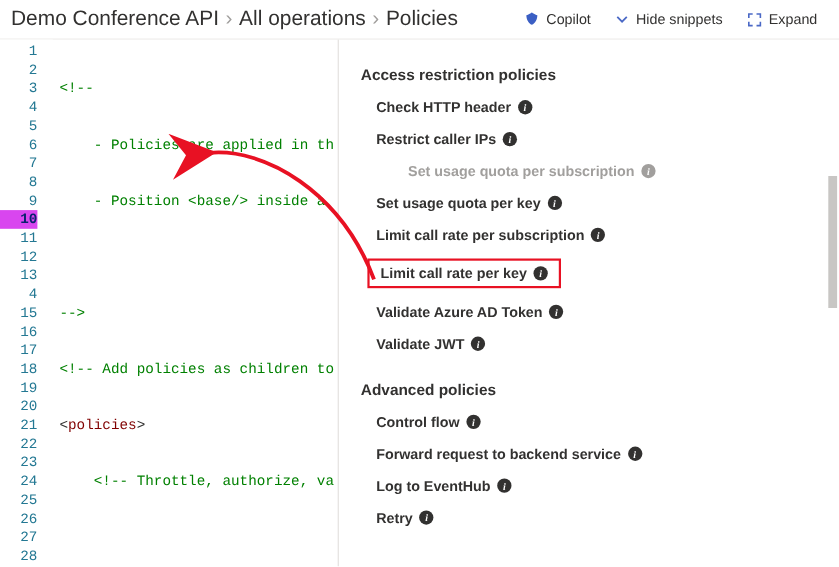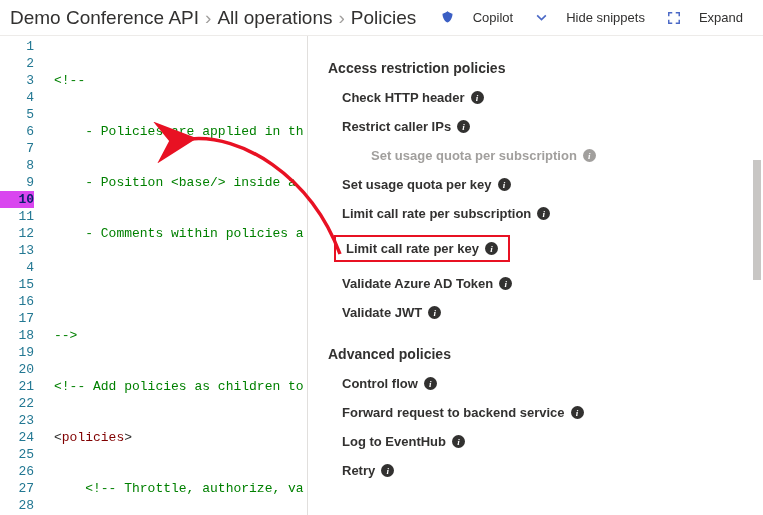--- a/index.html
+++ b/index.html
@@ -2,21 +2,21 @@
 <html><head>
 <meta charset="utf-8">
 <style>
   * { margin: 0; padding: 0; box-sizing: border-box; }
   body { font-family: "Segoe UI", Arial, sans-serif; font-size: 13px; color: #323130; background: #fff; width: 763px; height: 515px; overflow: hidden; position: relative; }
   .topbar { display: flex; align-items: center; height: 36px; padding: 0 10px; border-bottom: 1px solid #edebe9; }
   .breadcrumb { display: flex; align-items: center; gap: 6px; font-size: 19px; color: #605e5c; }
   .breadcrumb .crumb { color: #323130; }
   .breadcrumb .sep { color: #a19f9d; }
   .topbar-actions { margin-left: auto; display: flex; align-items: center; gap: 22px; padding-right: 10px; }
-  .tb-action { display: flex; align-items: center; gap: 18px; cursor: pointer; color: #323130; font-size: 13px; }
+  .tb-action { display: flex; align-items: center; gap: 6px; cursor: pointer; color: #323130; font-size: 13px; }
   .glyph { display: inline-flex; align-items: center; justify-content: center; }
 
   .main { display: flex; height: calc(515px - 36px); }
   .editor-pane { display: flex; width: 308px; border-right: 1px solid #e1dfdd; font-family: Consolas, "Courier New", monospace; font-size: 13px; line-height: 17px; }
   .gutter { width: 48px; background: #fff; text-align: right; color: #237893; padding: 2px 14px 0 0; user-select: none; }
   .gutter div { height: 17px; }
   .gutter .hl { background: #d946ef; color: #0b216f; font-weight: 600; }
   .code { flex: 1; padding: 2px 0 0 6px; white-space: pre; overflow: hidden; }
   .code div { height: 17px; }
   .c-comment { color: #008000; }
@@ -106,21 +106,20 @@
         <div>24</div>
         <div>25</div>
         <div>26</div>
         <div>27</div>
         <div>28</div>
     </div>
     <div class="code">
       <div><span class="c-comment">&lt;!--</span></div>
       <div><span class="c-comment">    - Policies are applied in th</span></div>
       <div><span class="c-comment">    - Position &lt;base/&gt; inside a </span></div>
-      <div><span class="c-comment">    - Comments within policies a</span></div>
       <div><span class="c-comment"></span></div>
       <div><span class="c-comment">--&gt;</span></div>
       <div><span class="c-comment">&lt;!-- Add policies as children to </span></div>
       <div><span class="c-punc">&lt;</span><span class="c-tag">policies</span><span class="c-punc">&gt;</span></div>
       <div><span class="c-comment">    &lt;!-- Throttle, authorize, va</span></div>
       
       
       
       
       

